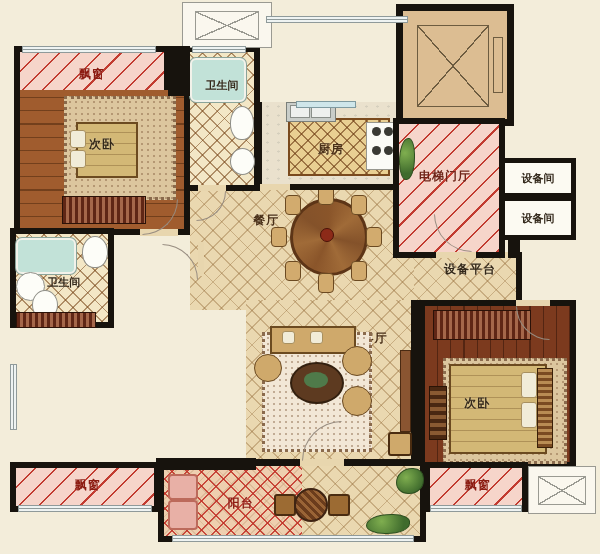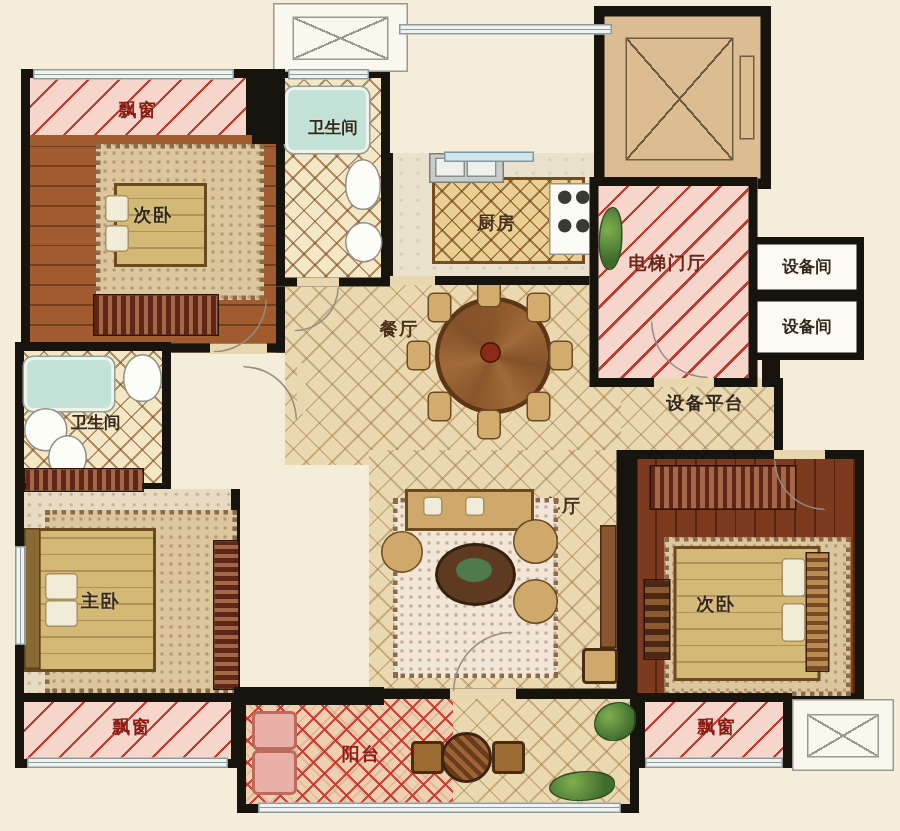--- a/index.html
+++ b/index.html
@@ -162,29 +162,20 @@
 
   <div class="room lattice" style="left:10px;top:228px;width:104px;height:100px;border-width:6px;">
     <div class="tub" style="left:0px;top:4px;width:56px;height:32px;"></div>
     <div class="wc" style="left:66px;top:2px;width:24px;height:30px;"></div>
     <div class="circ" style="left:0px;top:38px;width:27px;height:27px;"></div>
     <div class="circ" style="left:16px;top:56px;width:24px;height:28px;"></div>
     <span class="lbl sm" style="left:52%;top:55%;">卫生间</span>
   </div>
 
 
-  <div class="room plaster" style="left:10px;top:326px;width:150px;height:142px;border-left-width:6px;border-right-width:6px;">
-    <div class="rug" style="left:14px;top:14px;width:122px;height:116px;"></div>
-    <div class="bed" style="left:0px;top:26px;width:84px;height:92px;"></div>
-    <div style="position:absolute;left:0px;top:26px;width:9px;height:92px;background:#8a6a34;border:1px solid #5a4018;"></div>
-    <div class="pillow" style="left:14px;top:56px;width:20px;height:16px;"></div>
-    <div class="pillow" style="left:14px;top:74px;width:20px;height:16px;"></div>
-    <span class="lbl" style="left:37%;top:53%;">主卧</span>
-    <div class="slatsH" style="left:126px;top:34px;width:16px;height:98px;"></div>
-  </div>
   <div class="slats" style="left:16px;top:312px;width:78px;height:14px;"></div>
 
 
   <div class="room woodV" style="left:418px;top:300px;width:158px;height:168px;border-left-width:7px;border-top-width:6px;border-right-width:6px;border-bottom-width:6px;">
     <div class="slats" style="left:8px;top:4px;width:96px;height:28px;"></div>
     <div class="rug" style="left:18px;top:52px;width:118px;height:100px;"></div>
     <div class="bed" style="left:24px;top:58px;width:94px;height:86px;"></div>
     <div style="position:absolute;left:112px;top:62px;width:14px;height:78px;
          background:repeating-linear-gradient(0deg,#7a4a22 0 3px,#b98c54 3px 6px);border:1px solid #3a2008;"></div>
     <div class="pillow" style="left:96px;top:66px;width:14px;height:24px;"></div>

